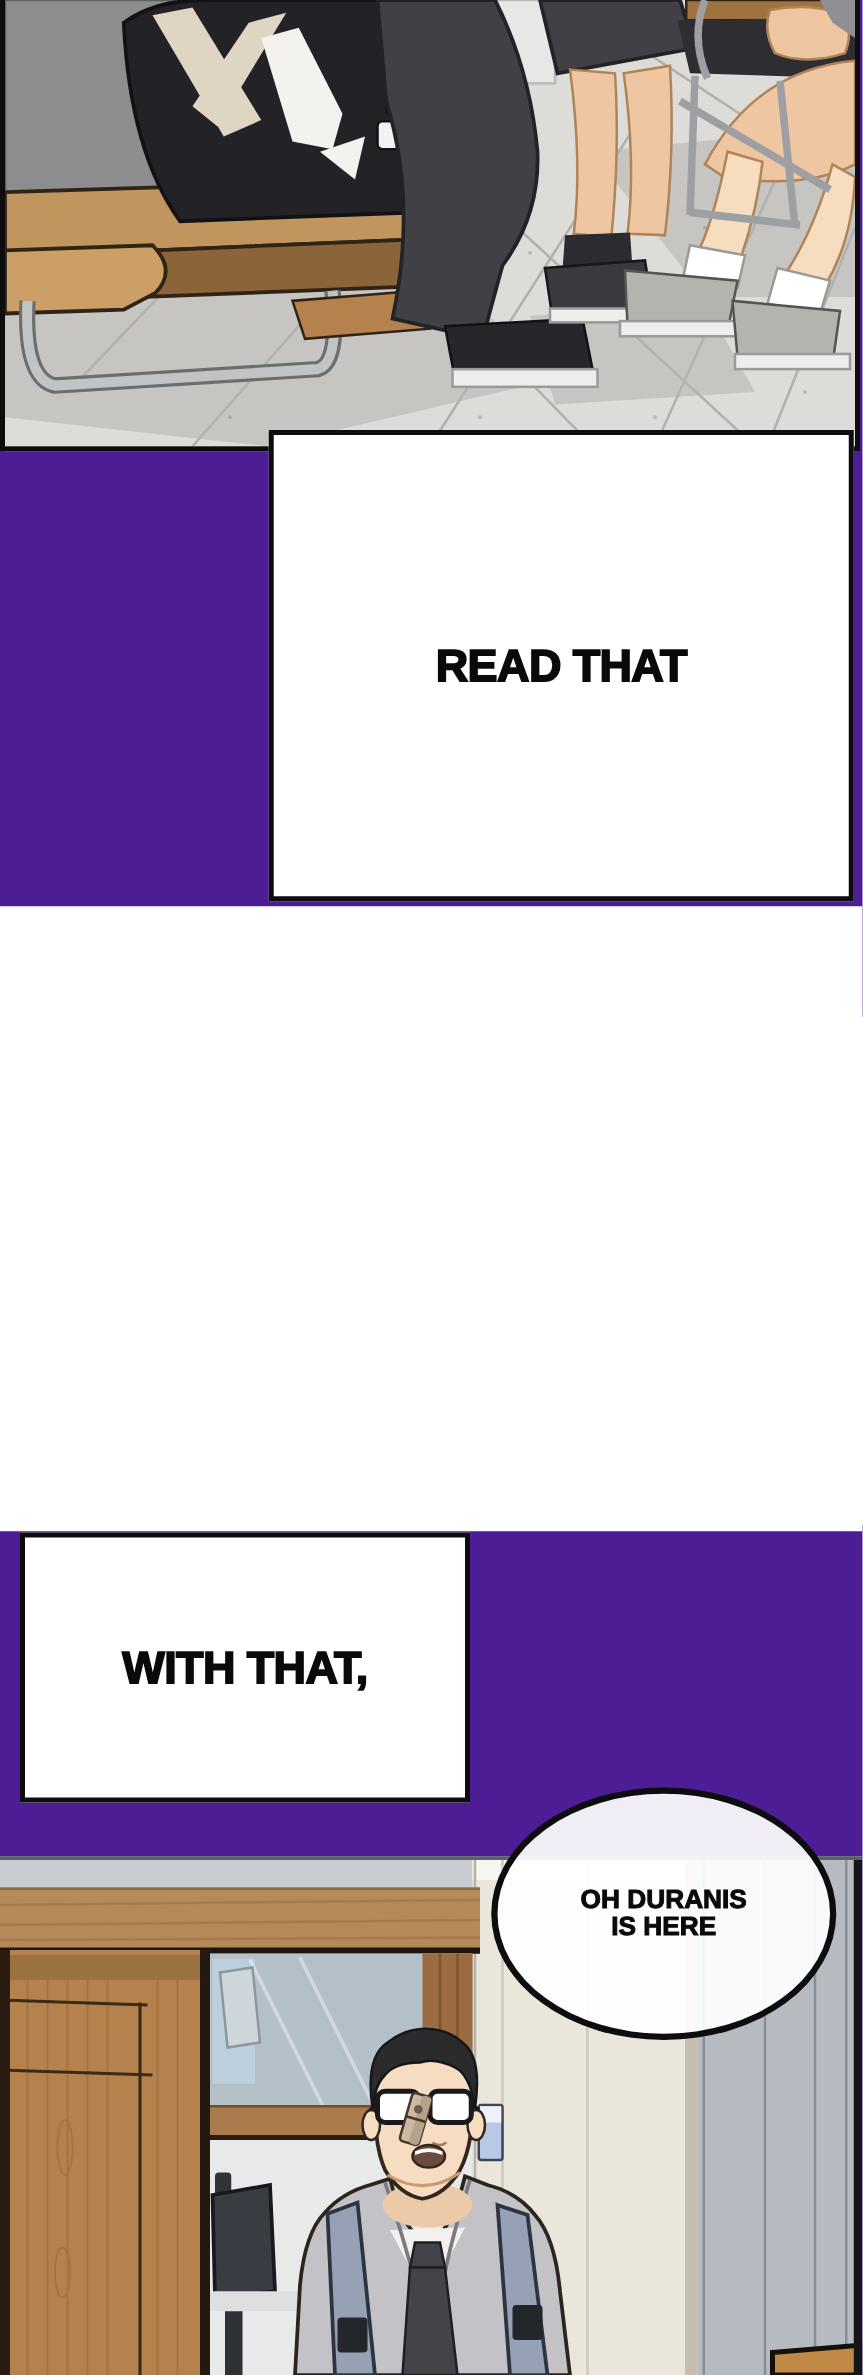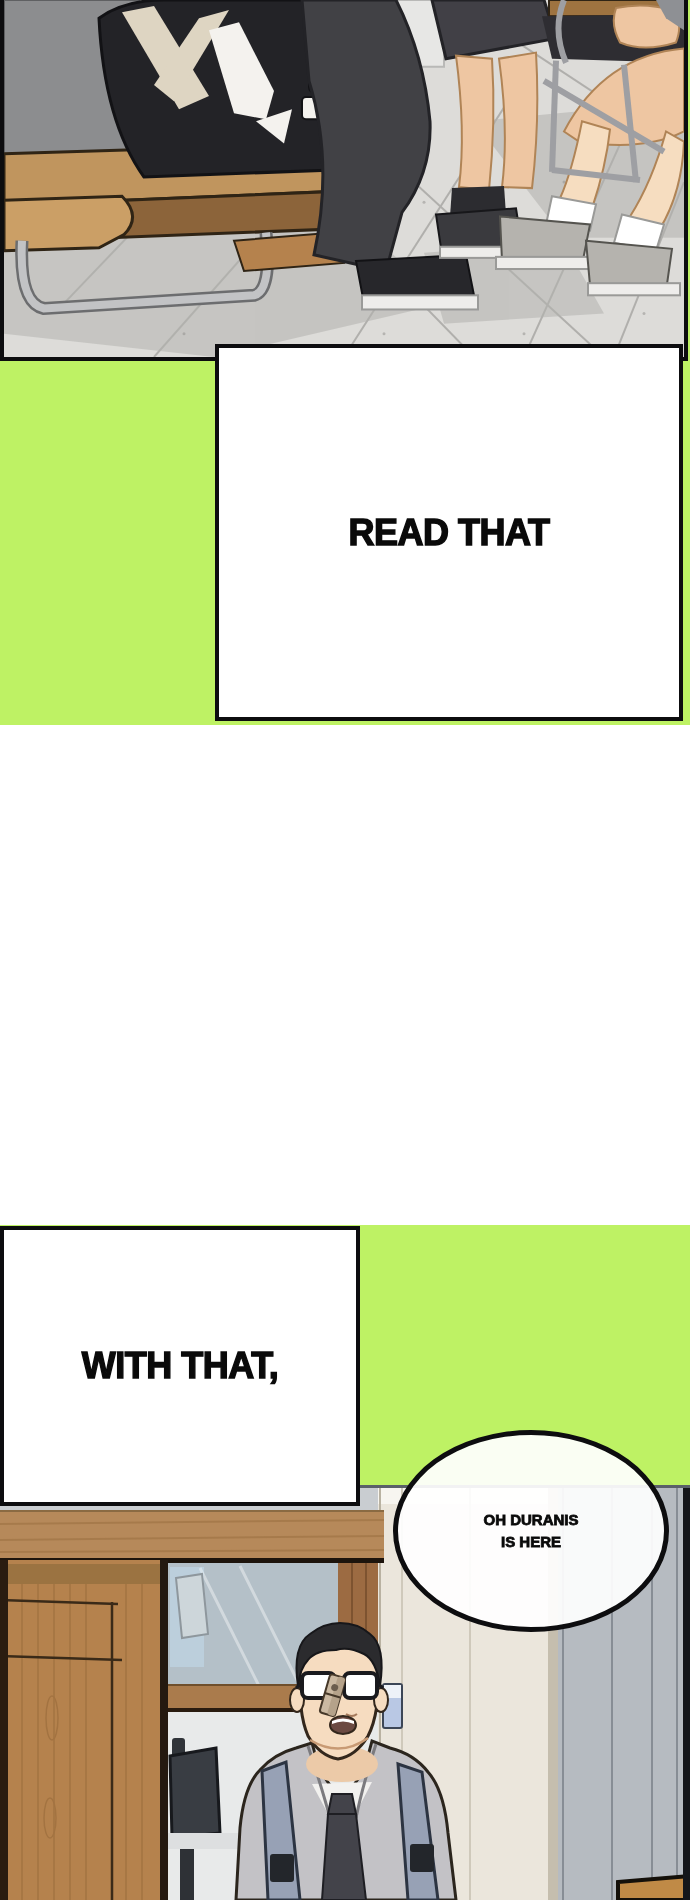--- a/index.html
+++ b/index.html
@@ -1,38 +1,38 @@
 <!DOCTYPE html>
 <html><head>
 <meta charset="utf-8">
 <style>
   html,body{margin:0;padding:0;background:#ffffff;}
-  .page{position:relative;width:690px;height:1900px;background:#bef264;overflow:hidden;
+  .page{position:relative;width:690px;height:1900px;background:#4c1d95;overflow:hidden;
         font-family:"Liberation Sans",sans-serif;}
   
   .panel{position:absolute;background:#dddcd9;}
   .panel-top{left:0;top:0;width:688px;height:361px;box-sizing:border-box;
              border-left:4px solid #0d0d0f;border-right:4px solid #0d0d0f;border-bottom:4px solid #0d0d0f;}
   .panel-bottom{left:0;top:1485px;width:690px;height:415px;box-sizing:border-box;
                 border-top:3px solid #5a6069;background:#c9cdd1;}
   .panel svg{display:block;width:100%;height:100%;}
   
   .dialog-box{position:absolute;background:#ffffff;border:4px solid #0d0d0f;box-sizing:border-box;
               display:flex;align-items:center;justify-content:center;text-align:center;z-index:5;}
   .box1{left:215px;top:344px;width:468px;height:377px;}
-  .box2{left:0;top:1226px;width:360px;height:280px;}
+  .box2{left:16px;top:1226px;width:360px;height:216px;}
   .comic-text{color:#0a0a0a;font-weight:700;font-size:36px;line-height:44px;
               letter-spacing:-0.5px;-webkit-text-stroke:1.4px #0a0a0a;
               font-family:"Liberation Sans",sans-serif;text-transform:uppercase;}
   .comic-text span{display:block;}
   
   .speech-bubble{position:absolute;left:393px;top:1430px;width:276px;height:202px;box-sizing:border-box;
                  background:rgba(255,255,255,0.92);border:5px solid #0d0d0f;border-radius:50%;
                  display:flex;align-items:center;justify-content:center;text-align:center;z-index:6;}
-  .bubble-text{color:#0a0a0a;font-weight:700;font-size:15px;line-height:22px;
+  .bubble-text{color:#0a0a0a;font-weight:700;font-size:21px;line-height:22px;
                -webkit-text-stroke:0.8px #0a0a0a;text-transform:uppercase;}
   .bubble-text span{display:block;}
   .gap{position:absolute;left:0;top:725px;width:690px;height:500px;background:#ffffff;}
 </style>
 </head>
 <body>
 
 <div class="page">
 
   <div class="panel panel-top">

